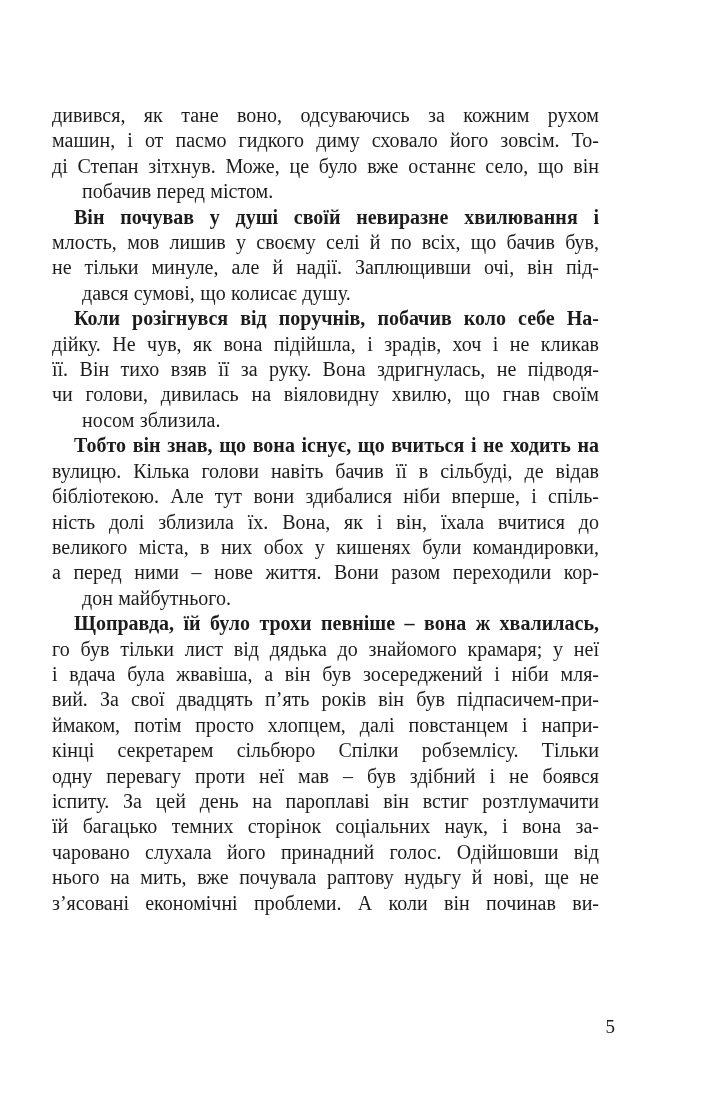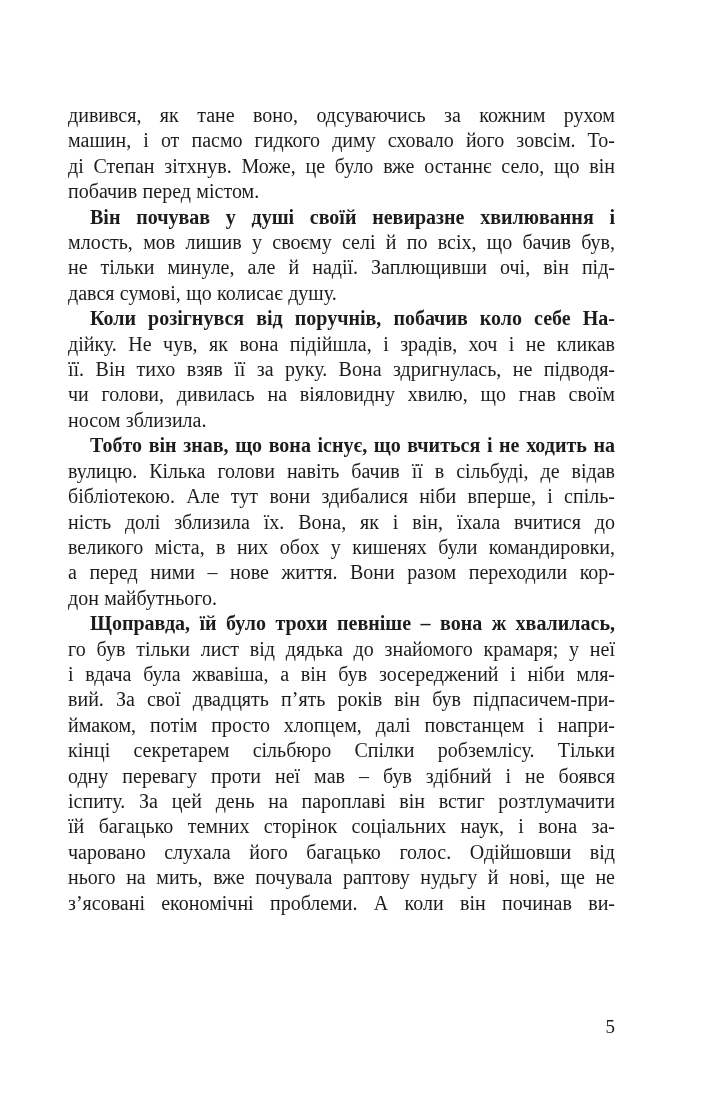--- a/index.html
+++ b/index.html
@@ -11,38 +11,39 @@
     position: relative;
     width: 720px;
     height: 1120px;
     background: #ffffff;
     font-family: "Liberation Serif", "DejaVu Serif", serif;
     color: #1c1c1c;
     overflow: hidden;
   }
   .text-block {
     position: absolute;
-    left: 68px;
+    left: 52px;
     top: 103px;
     width: 547px;
   }
   .para {
     margin: 0;
     padding: 0;
   }
   .line {
     font-size: 20px;
     line-height: 25.4px;
     text-align: justify;
     text-align-last: justify;
     word-spacing: 0.02em;
   }
   .line.last {
     text-align: center;
     text-align-last: left;
+    margin-left: 30px;
   }
   .para.indent .line:first-child {
     text-indent: 22px;
     font-weight: bold;
   }
   .folio {
     position: absolute;
     top: 1014px;
     left: 68px;
     width: 547px;
@@ -88,19 +89,19 @@
       <div class="para indent">
         <div class="line">Щоправда, їй було трохи певніше – вона ж хвалилась,</div>
         <div class="line">го був тільки лист від дядька до знайомого крамаря; у неї</div>
         <div class="line">і вдача була жвавіша, а він був зосереджений і ніби мля-</div>
         <div class="line">вий. За свої двадцять п’ять років він був підпасичем-при-</div>
         <div class="line">ймаком, потім просто хлопцем, далі повстанцем і напри-</div>
         <div class="line">кінці секретарем сільбюро Спілки робземлісу. Тільки</div>
         <div class="line">одну перевагу проти неї мав – був здібний і не боявся</div>
         <div class="line">іспиту. За цей день на пароплаві він встиг розтлумачити</div>
         <div class="line">їй багацько темних сторінок соціальних наук, і вона за-</div>
-        <div class="line">чаровано слухала його багацько голос. Одійшовши від</div>
+        <div class="line">чаровано слухала його принадний голос. Одійшовши від</div>
         <div class="line">нього на мить, вже почувала раптову нудьгу й нові, ще не</div>
         <div class="line">з’ясовані економічні проблеми. А коли він починав ви-</div>
       </div>
     </div>
   <div class="folio">5</div>
 </div>
 
 </body></html>

